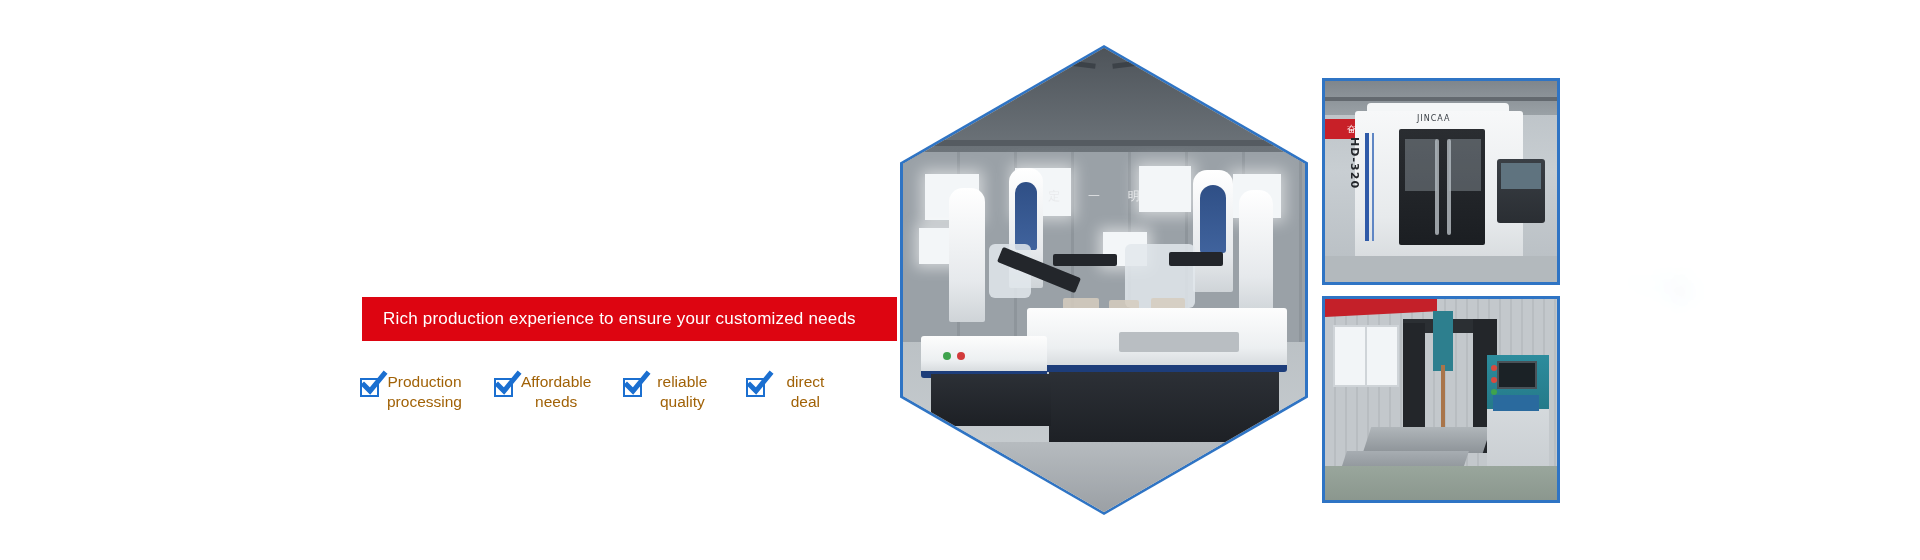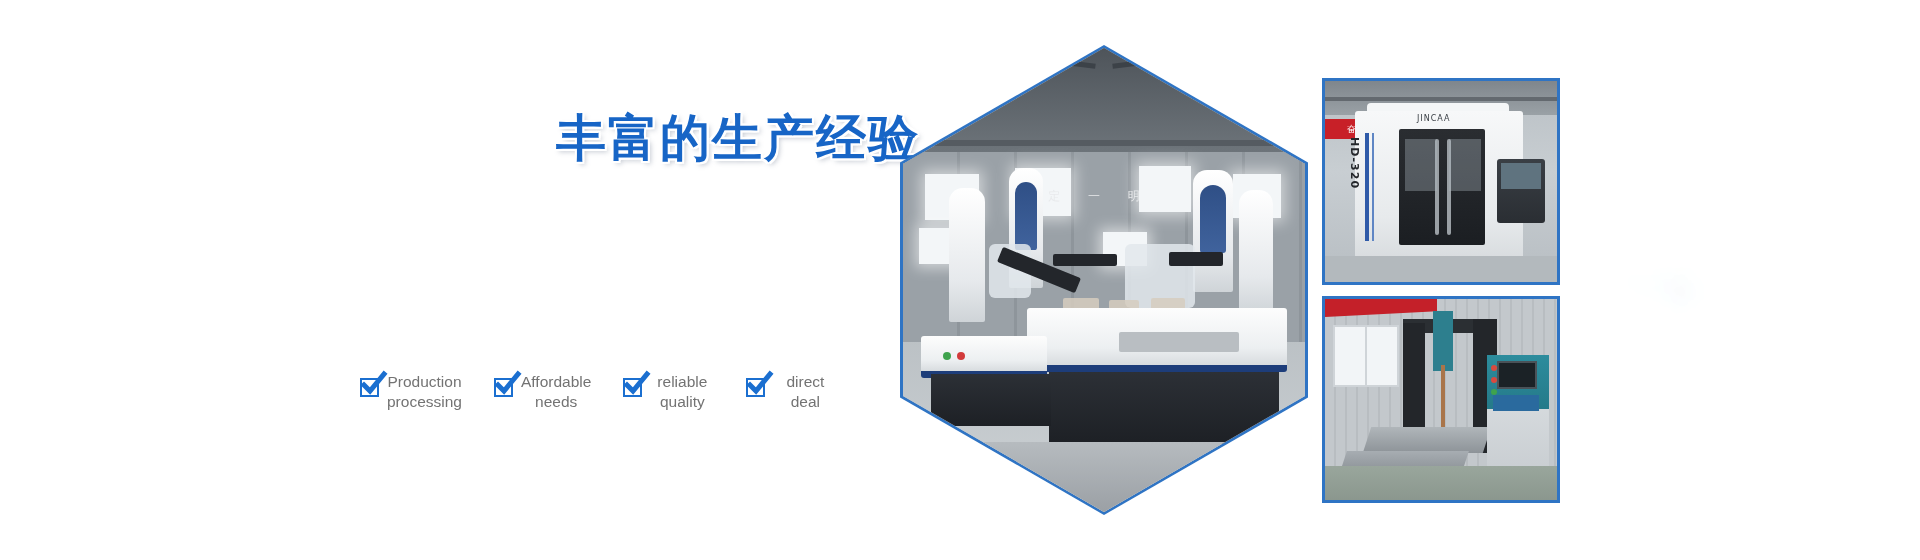--- a/index.html
+++ b/index.html
@@ -168,21 +168,21 @@
     position: relative;
     width: 19px; height: 19px;
     border: 2px solid #1b6fd0;
     background: rgba(255,255,255,.35);
     flex: 0 0 auto;
     margin-top: 6px;
   }
   .chk svg { position: absolute; left: -1px; top: -8px; width: 25px; height: 25px; overflow: visible; }
   .feature-label {
     font-size: 15.5px;
-    color: #737373;
+    color: #a16207;
     line-height: 1.28;
     text-align: center;
     white-space: pre-line;
     min-width: 64px;
   }
 
   
   .hex-wrap {
     position: absolute;
     left: 900px; top: 45px;
@@ -363,23 +363,25 @@
     <div class="bg-crate-blue"></div>
     <div class="bg-crate-yellow"></div>
     <div class="bg-crate-teal"></div>
     <div class="bg-dark-arm"></div>
     <div class="bg-dark-post"></div>
     <div class="bg-hilite"></div>
     <div class="bg-veil"></div>
   </div>
 
   <div class="headline">
-    <span class="l1">丰富的生产经验</span>
-  </div>
-
+  </div>
+
+  <div class="redbar">
+    <span class="redbar-text">Rich production experience to ensure your customized needs</span>
+  </div>
 
   <div class="features">
 
     <div class="feature">
       <span class="chk">
         <svg viewBox="0 0 25 25" aria-hidden="true">
           <path d="M3 13 L9 19 L23 2" fill="none" stroke="#1b6fd0" stroke-width="5" stroke-linecap="square"></path>
         </svg>
       </span>
       <span class="feature-label">Production

